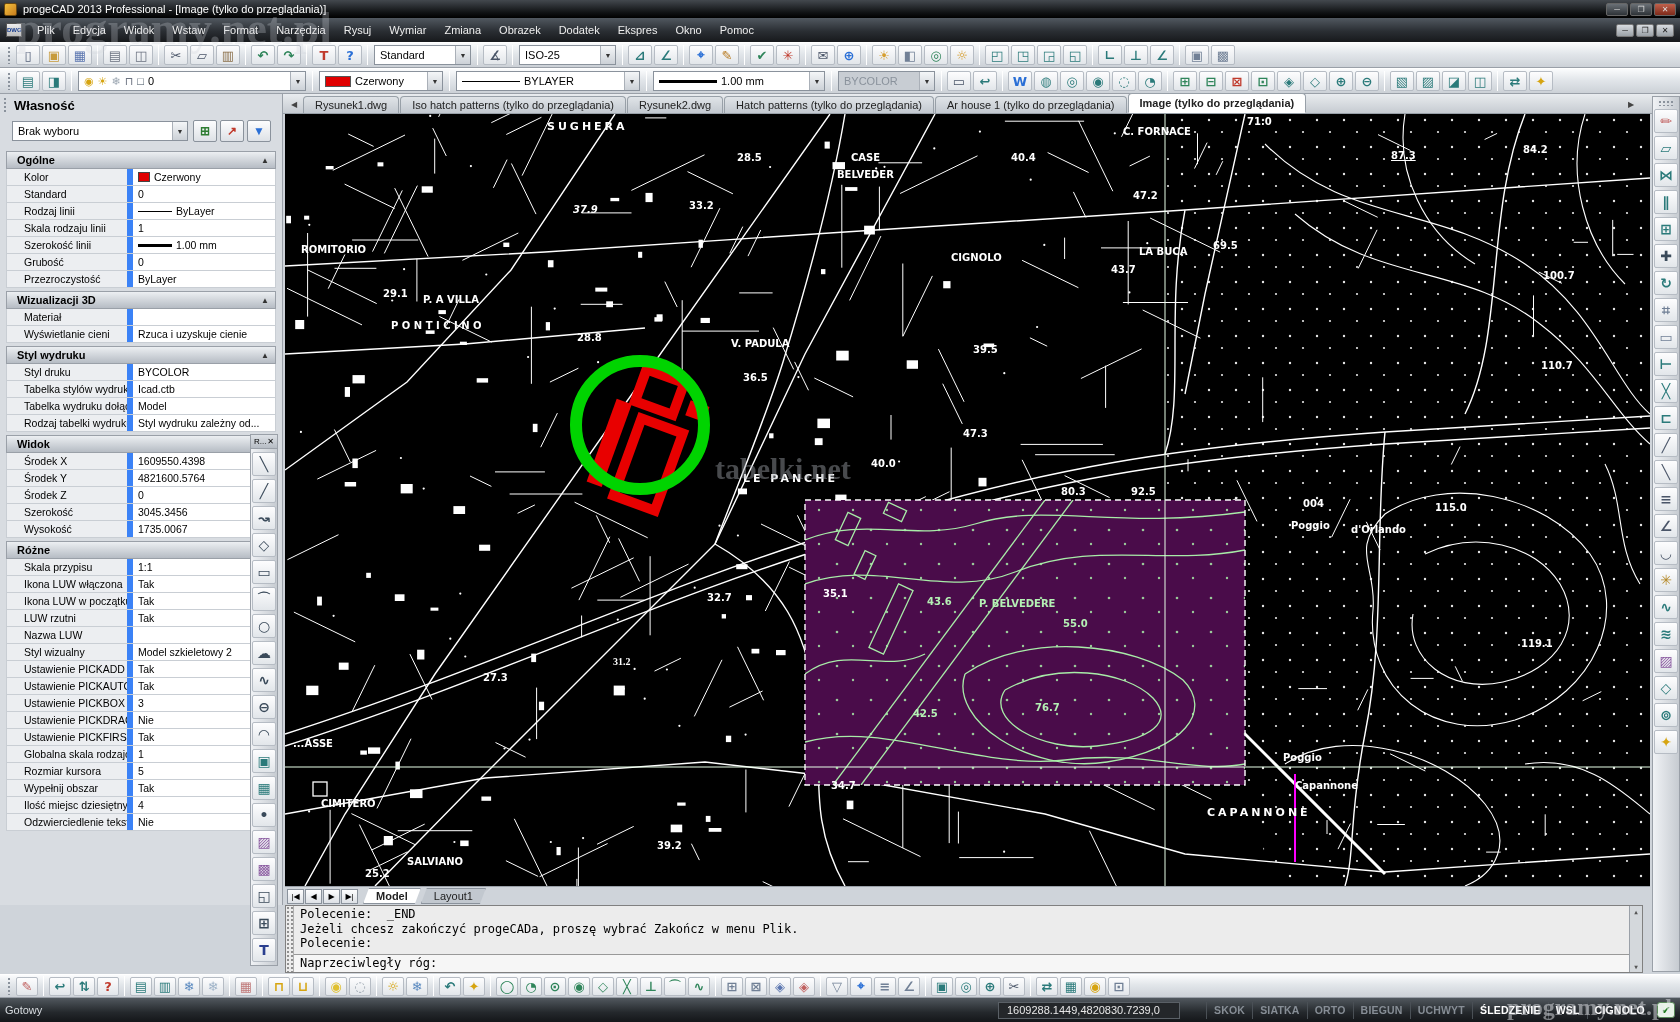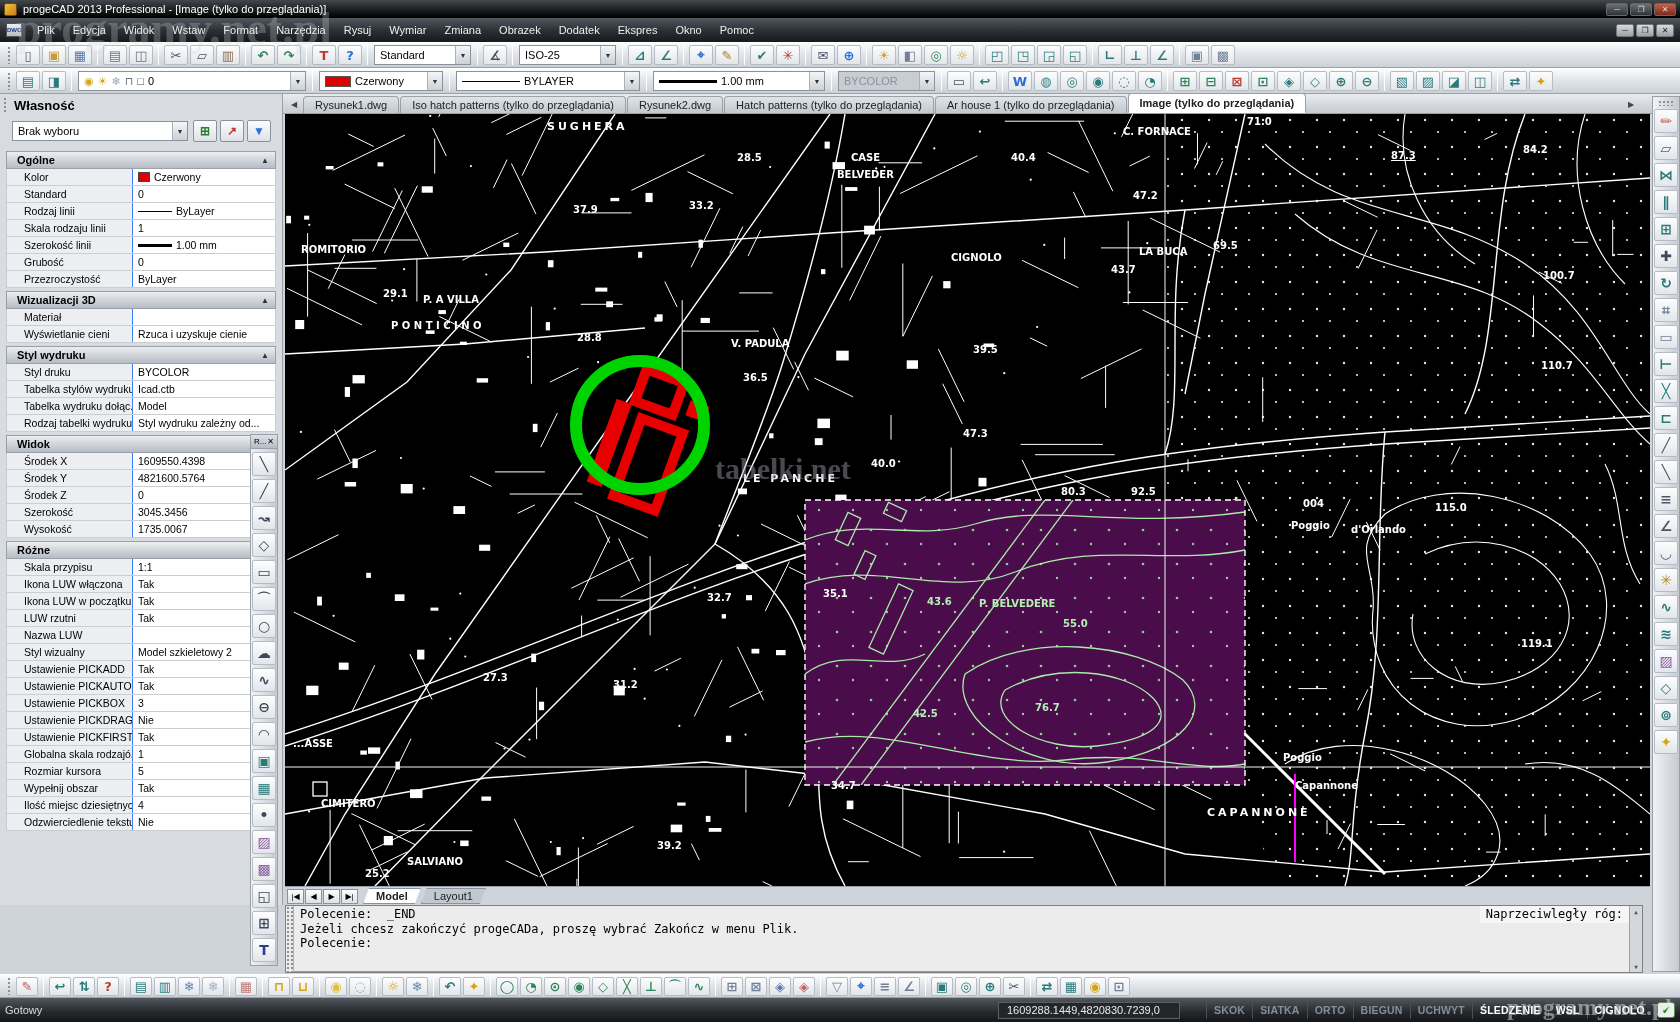--- a/index.html
+++ b/index.html
@@ -62,21 +62,21 @@
     background-image:radial-gradient(#8a929c 1px,transparent 1.1px);background-size:4px 4px}
   .selrow{display:flex;align-items:center;gap:3px;padding:4px 8px 6px 10px}
   .pbtn{width:24px;height:22px;border:1px solid #8a929c;border-radius:2px;
     background:linear-gradient(#fdfdfe,#dde1e6);display:flex;align-items:center;justify-content:center;
     font-size:12px;font-weight:bold}
   .grid{padding:0 6px}
   .sechead{height:18px;background:linear-gradient(#eceff2,#b6bcc4);border:1px solid #9aa0a8;
     font-weight:bold;display:flex;align-items:center;padding:0 6px 0 10px;margin-top:3px}
   .sechead .arr{margin-left:auto;font-size:8px;color:#333}
   .prow{display:flex;height:17px;font-size:10.5px;background:#fff;border:1px solid #c9ced4;border-top:none}
-  .plabel{flex:0 0 126px;background:#eceef1;border-right:1px solid #3b82f6;padding-left:17px;
+  .plabel{flex:0 0 126px;background:#eceef1;border-right:6px solid #3b82f6;padding-left:17px;
     display:flex;align-items:center;white-space:nowrap;overflow:hidden}
   .pvalue{flex:1;padding-left:5px;display:flex;align-items:center;gap:4px;white-space:nowrap;overflow:hidden}
   .pswatch{width:12px;height:10px;border:1px solid #444;flex:0 0 auto}
   
   .vbar{position:absolute;width:28px;background:linear-gradient(90deg,#f0f2f5,#c6cbd1);
     border:1px solid #9aa0a8;display:flex;flex-direction:column;align-items:center}
   .vbar .vhead{width:100%;height:14px;display:flex;align-items:center;font-size:8px;
     padding:0 3px;background:linear-gradient(#dde1e6,#b6bcc4);border-bottom:1px solid #9aa0a8}
   .vbar .vhead .x{margin-left:auto;font-size:8px}
   .vicon{width:24px;height:24px;margin-top:3px;flex:0 0 auto;display:flex;align-items:center;
@@ -97,21 +97,21 @@
     font-size:8px;display:flex;align-items:center;justify-content:center}
   .mtab{height:16px;padding:0 12px;display:flex;align-items:center;background:#c2c8cf;color:#222;
     clip-path:polygon(6px 0,calc(100% - 0px) 0,calc(100% - 6px) 100%,0 100%);border:1px solid #8a929c}
   .mtab.active{background:#fff;font-weight:bold}
   
   .cmd{position:absolute;left:285px;top:905px;width:1358px;height:68px;background:#ececec;
     border:1px solid #808archive0;border:1px solid #808080;font-family:"DejaVu Sans Mono","Liberation Mono",monospace;
     font-size:12px;color:#000;display:flex}
   .cmd .cgrip{width:8px;border-right:1px solid #b0b0b0;
     background-image:radial-gradient(#909090 1px,transparent 1.1px);background-size:4px 4px}
-  .cmd .cbody{flex:1;display:flex;flex-direction:row}
+  .cmd .cbody{flex:1;display:flex;flex-direction:column}
   .cmd .clog{flex:1;padding:1px 6px;border-bottom:1px solid #999;background:#ececec}
   .cmd .clog div{line-height:14.5px;white-space:pre}
   .cmd .cinput{height:17px;padding:1px 6px;background:#f6f6f6;white-space:pre}
   .cmd .cscroll{width:13px;background:#d4d8dc;border-left:1px solid #9aa0a8;display:flex;
     flex-direction:column;justify-content:space-between;align-items:center;font-size:6px;color:#555;padding:2px 0}
   
   .status{position:absolute;left:0;top:998px;right:0;height:24px;color:#d8dce0;
     background:linear-gradient(#51585e,#24282c 60%,#141619);display:flex;align-items:center;
     padding:0 5px;font-size:11px}
   .coords{width:182px;height:17px;border:1px solid #5a6066;background:#24272a;
@@ -994,21 +994,21 @@
         <span class="mlab" style="left: 452px; top: 38px;">28.5</span>
         <span class="mlab" style="left: 566px; top: 38px;">CASE</span>
         <span class="mlab" style="left: 552px; top: 55px;">BELVEDER</span>
         <span class="mlab" style="left: 838px; top: 12px;">C. FORNACE</span>
         <span class="mlab" style="left: 962px; top: 2px;">71.0</span>
         <span class="mlab" style="left: 726px; top: 38px;">40.4</span>
         <span class="mlab" style="left: 848px; top: 76px;">47.2</span>
         <span class="mlab" style="left: 1106px; top: 36px; text-decoration: underline;">87.3</span>
         <span class="mlab" style="left: 1238px; top: 30px;">84.2</span>
         <span class="mlab" style="left: 404px; top: 86px;">33.2</span>
-        <span class="mlab" style="left: 288px; top: 90px;">37.9</span>
+        <span class="mlab" style="left: 288px; top: 90px; font-style: italic;">37.9</span>
         <span class="mlab" style="left: 928px; top: 126px;">69.5</span>
         <span class="mlab" style="left: 16px; top: 130px;">ROMITORIO</span>
         <span class="mlab" style="left: 666px; top: 138px;">CIGNOLO</span>
         <span class="mlab" style="left: 854px; top: 132px;">LA BUCA</span>
         <span class="mlab" style="left: 826px; top: 150px;">43.7</span>
         <span class="mlab" style="left: 98px; top: 174px;">29.1</span>
         <span class="mlab" style="left: 138px; top: 180px;">P. A VILLA</span>
         <span class="mlab" style="left: 1258px; top: 156px;">100.7</span>
         <span class="mlab" style="left: 106px; top: 206px;">P O N T I C I N O</span>
         <span class="mlab" style="left: 292px; top: 218px;">28.8</span>
@@ -1021,21 +1021,21 @@
         <span class="mlab big" style="left: 458px; top: 358px;">LE  PANCHE</span>
         <span class="mlab" style="left: 776px; top: 372px;">80.3</span>
         <span class="mlab" style="left: 846px; top: 372px;">92.5</span>
         <span class="mlab" style="left: 1018px; top: 384px;">004</span>
         <span class="mlab" style="left: 1150px; top: 388px;">115.0</span>
         <span class="mlab" style="left: 1006px; top: 406px;">Poggio</span>
         <span class="mlab" style="left: 1066px; top: 410px;">d'Orlando</span>
         <span class="mlab" style="left: 538px; top: 474px;">35.1</span>
         <span class="mlab" style="left: 1236px; top: 524px;">119.1</span>
         <span class="mlab" style="left: 422px; top: 478px;">32.7</span>
-        <span class="mlab" style="left: 328px; top: 565px;">31.2</span>
+        <span class="mlab" style="left: 328px; top: 542px; font-family: Liberation Serif, serif;">31.2</span>
         <span class="mlab" style="left: 198px; top: 558px;">27.3</span>
         <span class="mlab" style="left: 36px; top: 684px;">CIMITERO</span>
         <span class="mlab" style="left: 8px; top: 624px;">...ASSE</span>
         <span class="mlab" style="left: 122px; top: 742px;">SALVIANO</span>
         <span class="mlab" style="left: 546px; top: 666px;">34.7</span>
         <span class="mlab big" style="left: 922px; top: 692px;">CAPANNONE</span>
         <span class="mlab" style="left: 998px; top: 638px;">Poggio</span>
         <span class="mlab" style="left: 1010px; top: 666px;">Capannone</span>
         <span class="mlab" style="left: 80px; top: 754px;">25.2</span>
         <span class="mlab" style="left: 372px; top: 726px;">39.2</span>

